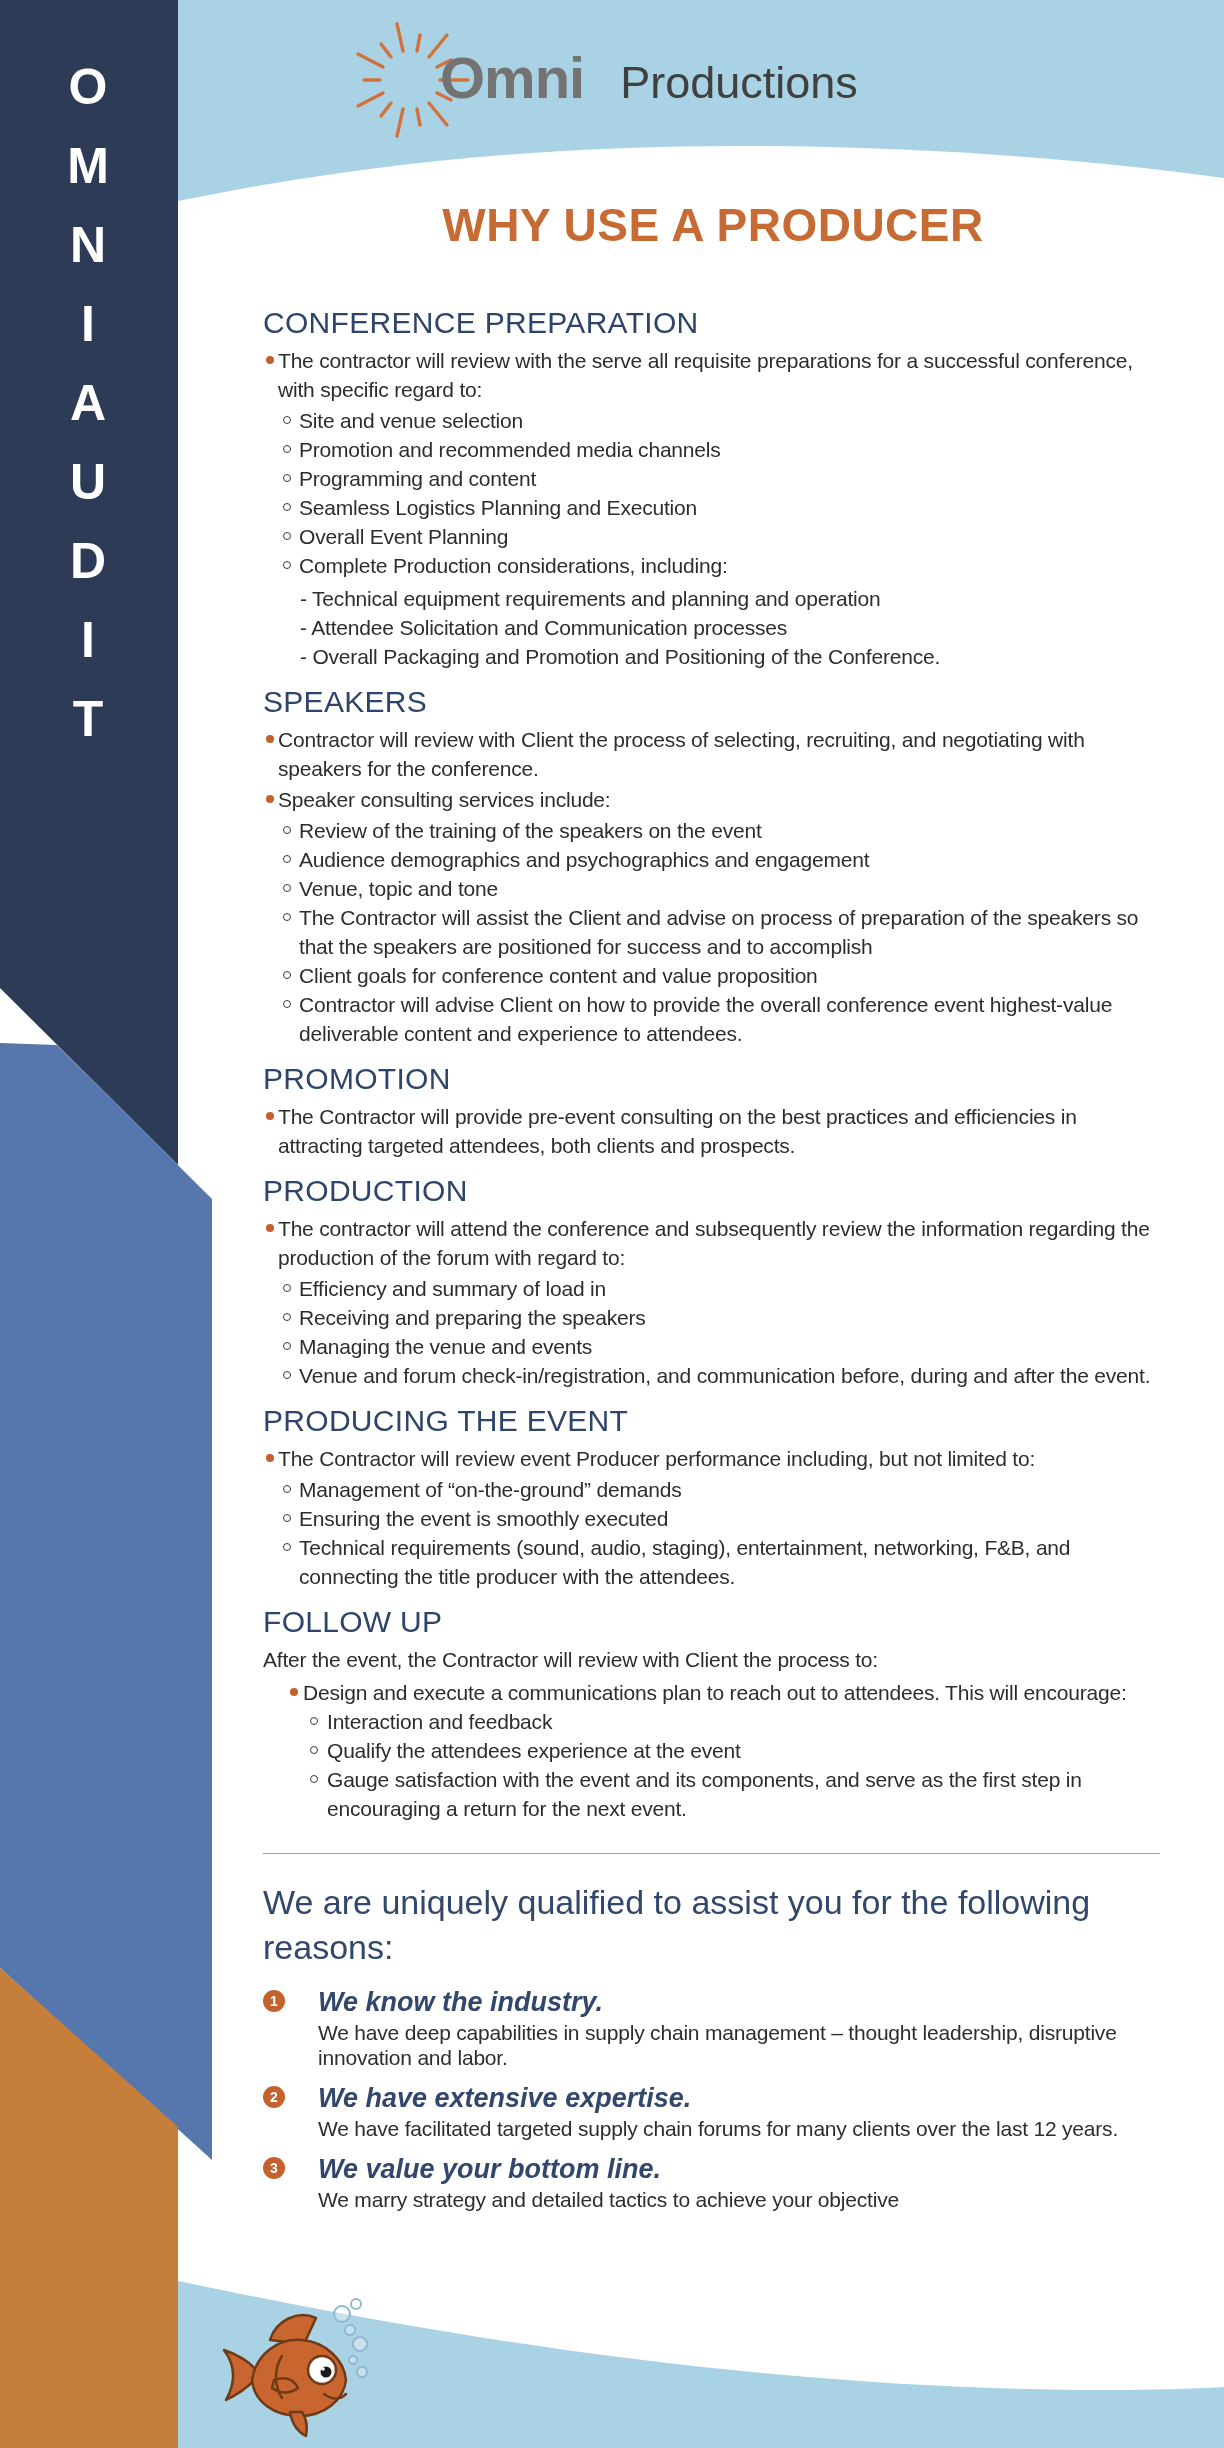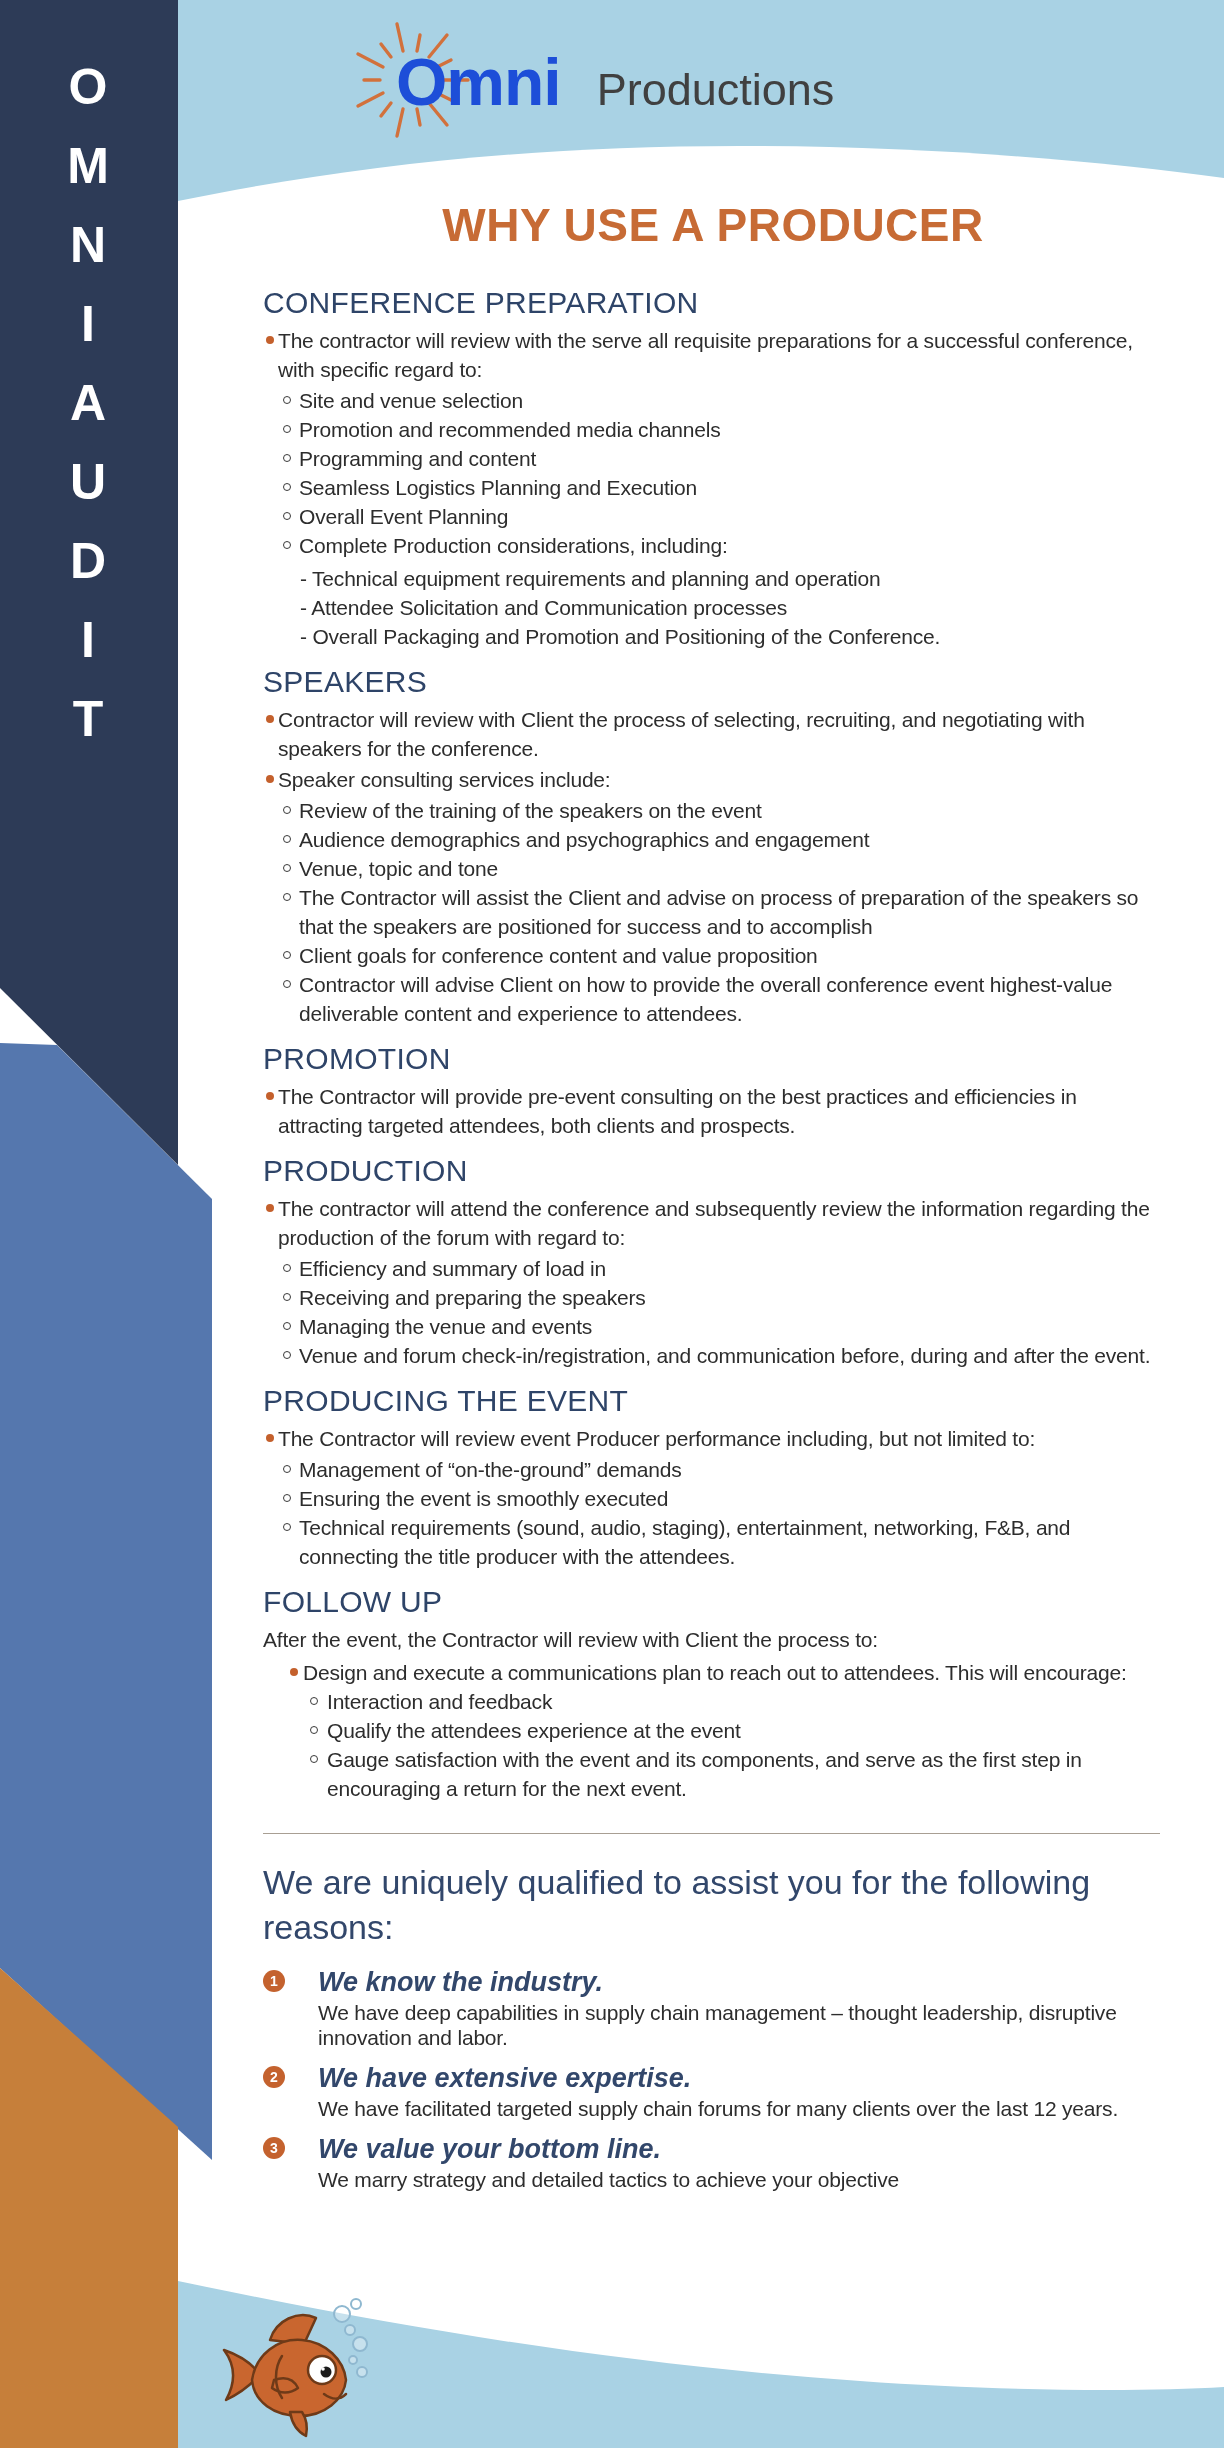--- a/index.html
+++ b/index.html
@@ -7,28 +7,28 @@
         font-family:"Liberation Sans",sans-serif;margin:0 auto;}
   #bg{position:absolute;left:0;top:0;width:1224px;height:2448px;}
 
   
   #vertical-text{position:absolute;left:0;top:48px;width:176px;text-align:center;}
   #vertical-text .letter{color:#ffffff;font-weight:bold;font-size:50px;line-height:79px;}
 
   
   #sunburst{position:absolute;left:338px;top:10px;}
   #logo-text{position:absolute;left:396px;top:44px;display:flex;align-items:baseline;white-space:nowrap;}
-  .logo-bold{font-size:66px;font-weight:bold;color:#1d4ed8;letter-spacing:-1px;}
+  .logo-bold{font-size:58px;font-weight:bold;color:#737373;letter-spacing:-1px;margin-left:44px;}
   .logo-light{font-size:58px;font-weight:normal;color:#d2713c;letter-spacing:-1px;}
   .logo-suffix{font-size:45px;font-weight:normal;color:#404040;margin-left:36px;letter-spacing:0;}
 
   
   #content{position:absolute;left:263px;top:200px;width:900px;color:#2d2d2d;}
   #page-title{font-size:46px;line-height:50px;font-weight:bold;color:#c76b35;text-align:center;
-              margin:0 0 36px 0;letter-spacing:.5px;}
+              margin:0 0 56px 0;letter-spacing:.5px;}
   .section-heading{font-size:30px;line-height:34px;font-weight:500;color:#2e4468;margin:14px 0 6px 0;letter-spacing:.3px;}
   .section-heading:first-of-type{margin-top:0;}
   .item{position:relative;font-size:21px;line-height:29px;letter-spacing:-0.2px;}
   .item .txt{display:block;}
   .item.b{margin:2px 0;padding-left:15px;}
   .item.p{margin:2px 0 0 0;}
   .item.bi{margin:4px 0 0 0;padding-left:40px;}
   .item.s{padding-left:36px;}
   .item.si{padding-left:64px;}
   .item.d{padding-left:37px;}

